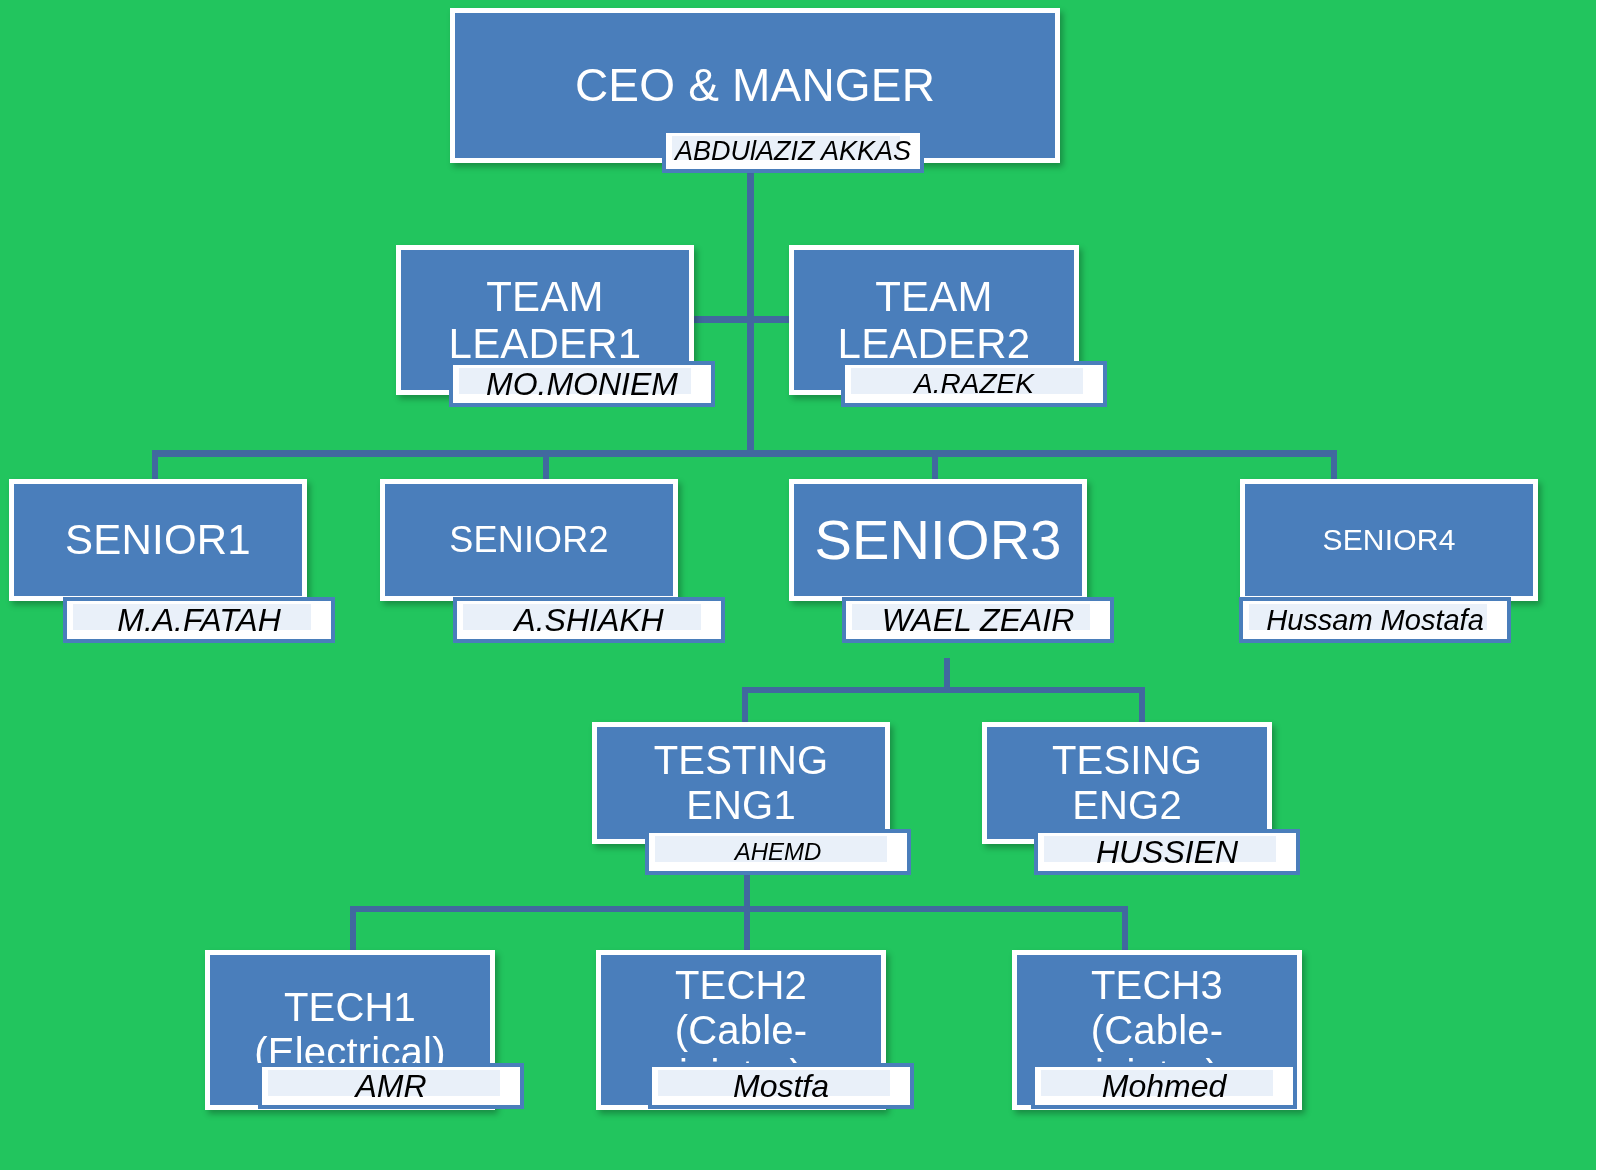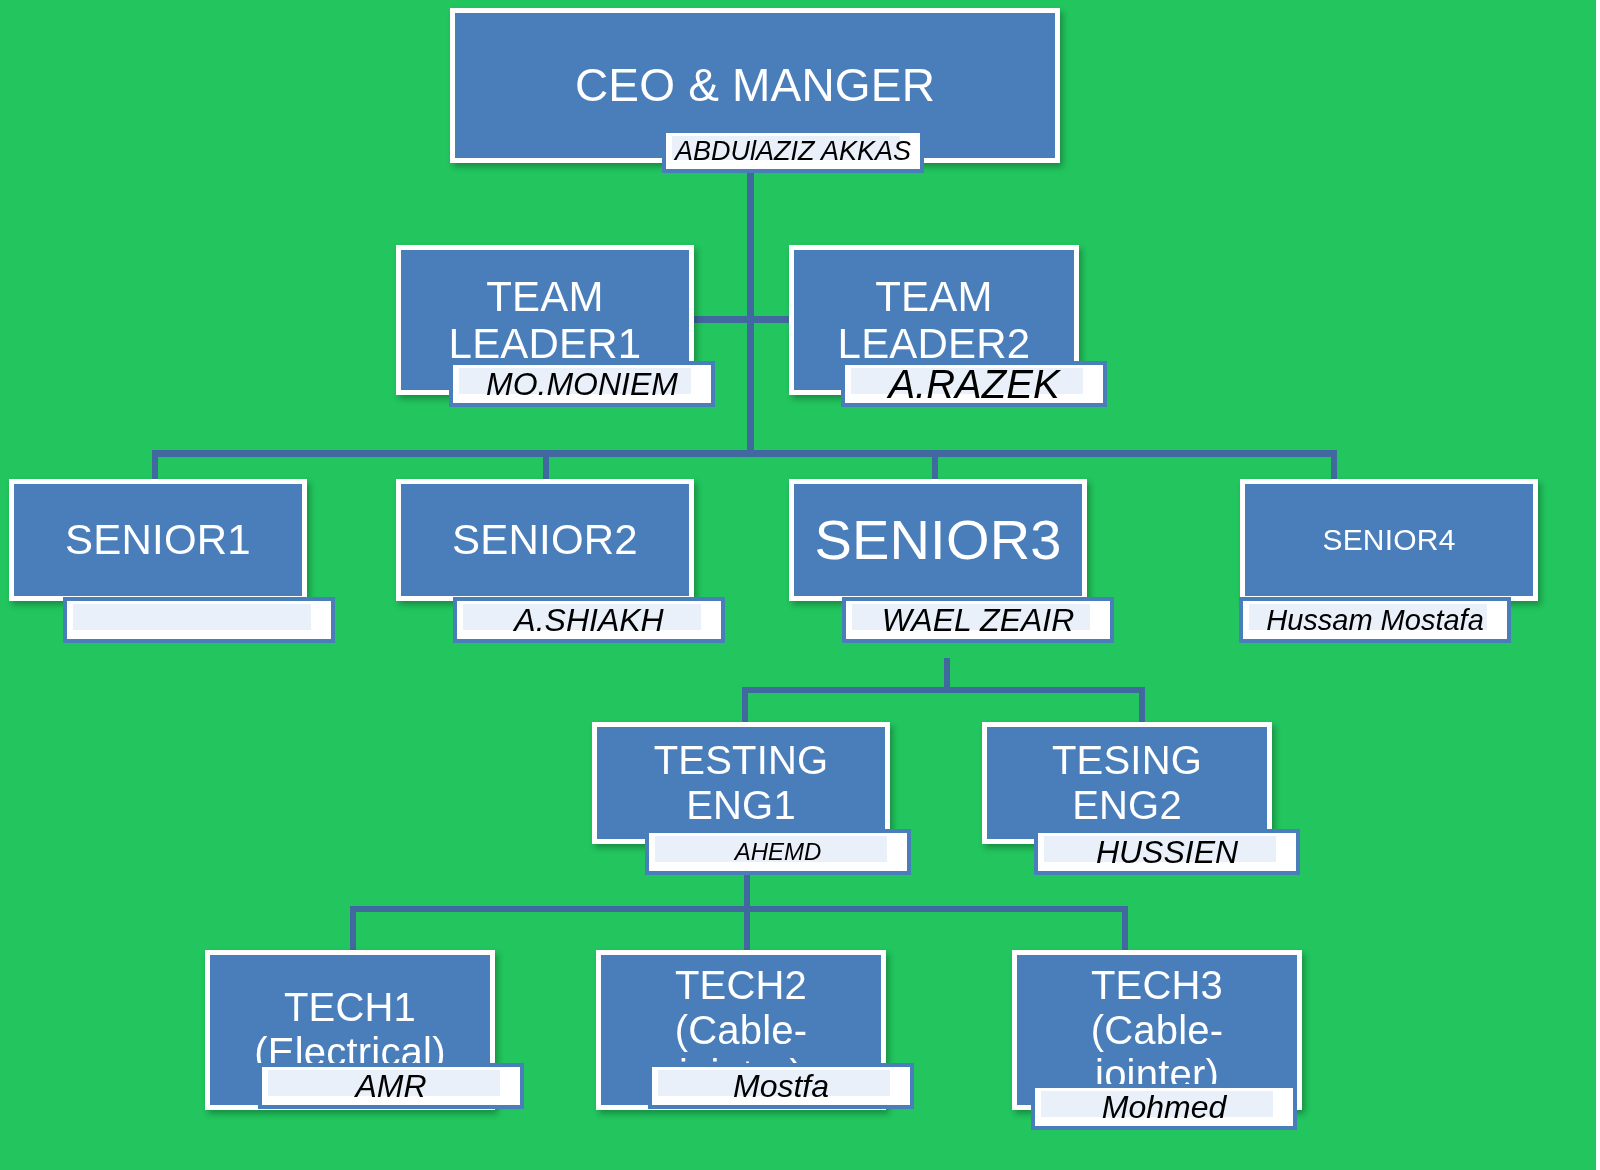--- a/index.html
+++ b/index.html
@@ -125,33 +125,34 @@
   </div>
   <div class="nameplate" style="left:449px; top:361px; width:266px; height:46px; font-size:32px;">
     <span class="plate-inner"></span>
     <span class="name-label">MO.MONIEM</span>
   </div>
 
   <div class="node" style="left:789px; top:245px; width:290px; height:150px; font-size:42px;">
     <span class="role-label">TEAM
 LEADER2</span>
   </div>
-  <div class="nameplate" style="left:841px; top:361px; width:266px; height:46px; font-size:40px;">
+  <div class="nameplate" style="left:841px; top:361px; width:266px; height:46px; font-size:28px;">
     <span class="plate-inner"></span>
     <span class="name-label">A.RAZEK</span>
   </div>
 
   <div class="node" style="left:9px; top:479px; width:298px; height:122px; font-size:42px;">
     <span class="role-label">SENIOR1</span>
   </div>
   <div class="nameplate" style="left:63px; top:597px; width:272px; height:46px; font-size:32px;">
     <span class="plate-inner"></span>
-  </div>
-
-  <div class="node" style="left:396px; top:479px; width:298px; height:122px; font-size:42px;text-align:center;">
+    <span class="name-label">M.A.FATAH</span>
+  </div>
+
+  <div class="node" style="left:380px; top:479px; width:298px; height:122px; font-size:36px;text-align:center;">
     <span class="role-label">SENIOR2</span>
   </div>
   <div class="nameplate" style="left:453px; top:597px; width:272px; height:46px; font-size:32px;">
     <span class="plate-inner"></span>
     <span class="name-label">A.SHIAKH</span>
   </div>
 
   <div class="node" style="left:789px; top:479px; width:298px; height:122px; font-size:56px;">
     <span class="role-label">SENIOR3</span>
   </div>
@@ -199,18 +200,18 @@
   </div>
   <div class="nameplate" style="left:648px; top:1063px; width:266px; height:46px; font-size:32px;">
     <span class="plate-inner"></span>
     <span class="name-label">Mostfa</span>
   </div>
 
   <div class="node" style="left:1012px; top:950px; width:290px; height:160px; font-size:40px;">
     <span class="role-label">TECH3 (Cable-
 jointer)</span>
   </div>
-  <div class="nameplate" style="left:1031px; top:1063px; width:266px; height:46px; font-size:32px;margin-top:21px;">
+  <div class="nameplate" style="left:1031px; top:1063px; width:266px; height:46px; font-size:32px;">
     <span class="plate-inner"></span>
     <span class="name-label">Mohmed</span>
   </div>
 
 </div>
 
 </body></html>

